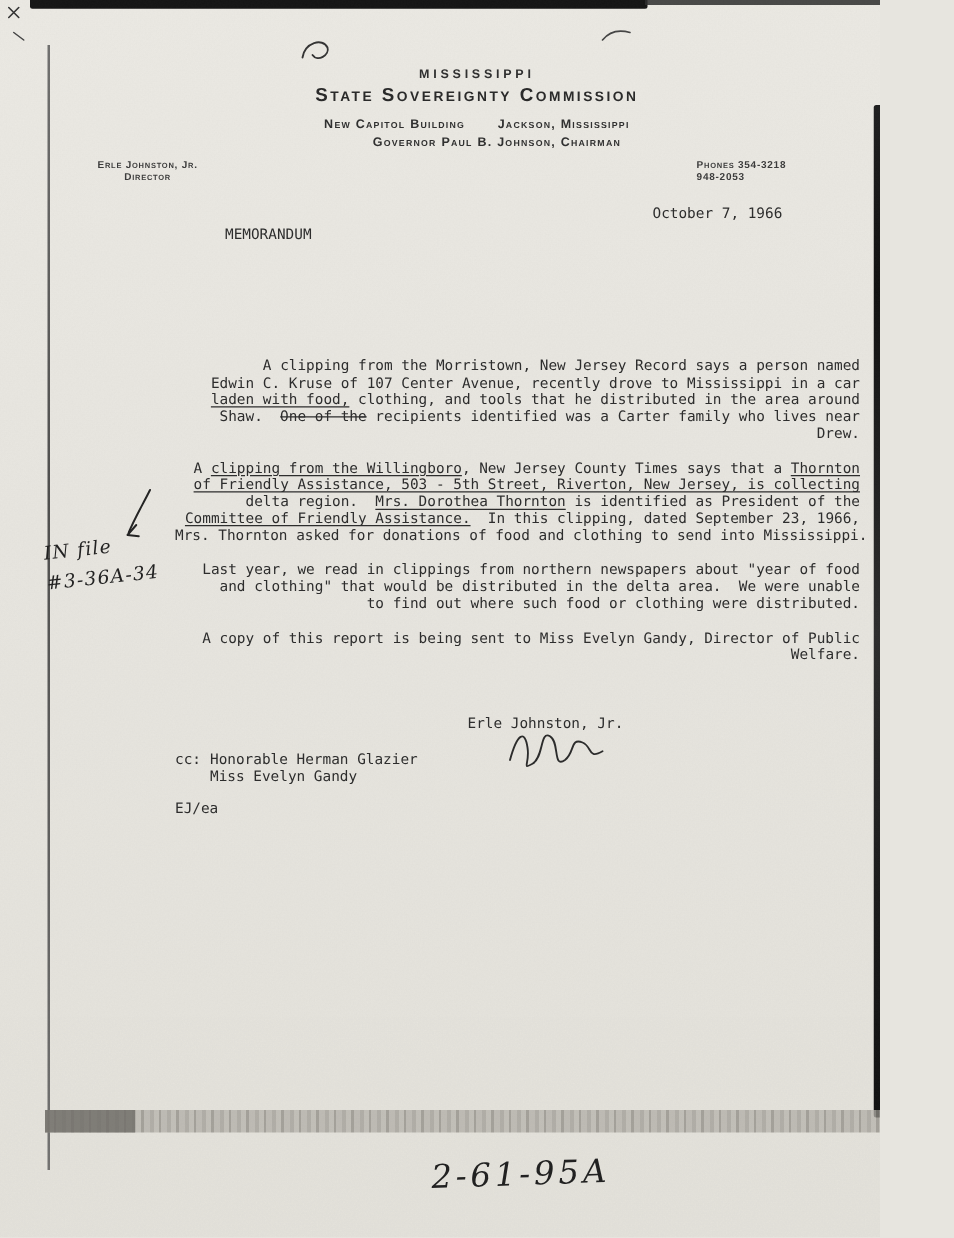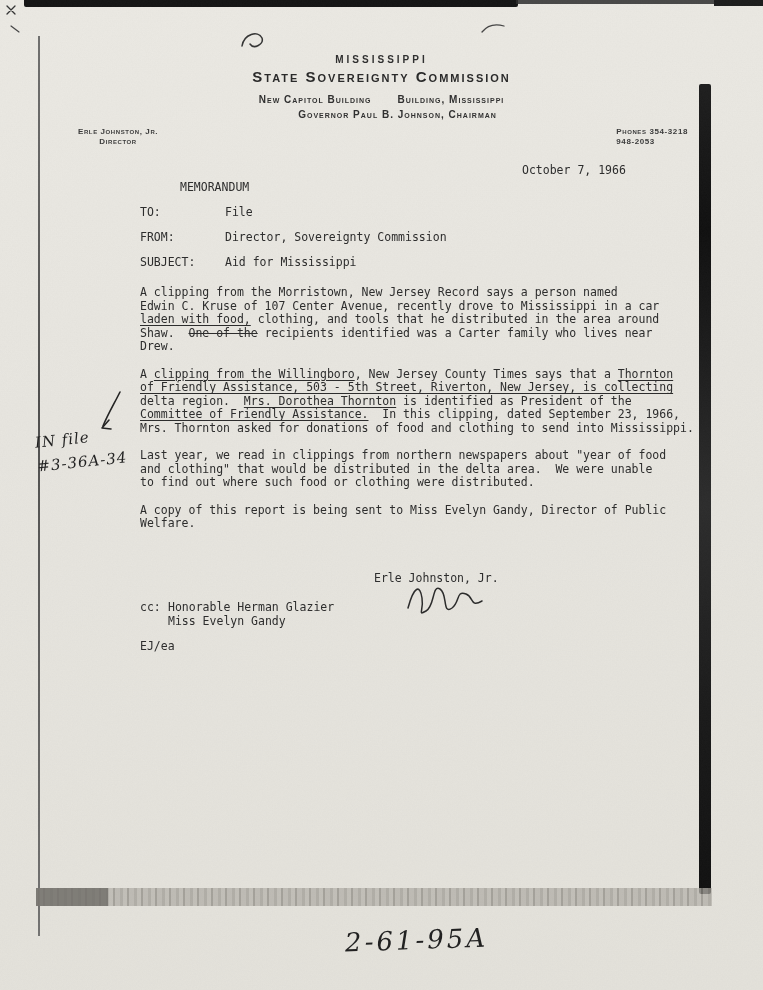--- a/index.html
+++ b/index.html
@@ -1,17 +1,17 @@
 <!DOCTYPE html>
 <html><head>
 <meta charset="utf-8">
 <style>
   html,body{margin:0;padding:0;background:#e7e5df;}
   .page{
-    position:relative;width:763px;height:990px;overflow:hidden;
+    position:relative;width:704px;height:990px;overflow:hidden;
     background:linear-gradient(175deg,#eceae4 0%,#e8e6e0 40%,#e4e2db 100%);
     font-family:"DejaVu Sans Mono",monospace;color:#2b2b2b;
   }
   
   .art{position:absolute;}
   .top-strip1{top:0;left:24px;width:494px;height:7px;background:#141414;border-radius:0 0 2px 2px;}
   .top-strip2{top:0;left:516px;width:200px;height:4px;background:#2b2b2b;opacity:.85;}
   .top-strip3{top:0;left:714px;width:49px;height:6px;background:#1c1c1c;}
   .left-line{top:36px;left:38px;width:2px;height:900px;background:linear-gradient(#5a5a5a,#333 40%,#4a4a4a 75%,#5f5f5f);opacity:.85;}
   .right-band{top:84px;left:699px;width:12px;height:810px;border-radius:2px;
@@ -35,21 +35,21 @@
     font-family:"Liberation Sans",sans-serif;font-size:8px;font-weight:700;
     letter-spacing:.6px;font-variant:small-caps;color:#3a3a3a;line-height:10px;}
   
   .typed{font-family:"DejaVu Sans Mono",monospace;font-size:11.5px;line-height:13.6px;color:#2b2b2b;}
   .date{position:absolute;top:164px;left:522px;}
   .memo-title{position:absolute;top:181px;left:140px;padding-left:40px;}
   .meta{position:absolute;top:206px;left:140px;}
   .meta-row{height:25px;}
   .meta-label{display:inline-block;width:85px;}
   .memo-body{position:absolute;top:286px;left:140px;width:548px;}
-  .para{margin-bottom:13.6px;}
+  .para{margin-bottom:13.6px;text-align:right;}
   .line{height:13.6px;white-space:pre;}
   .ul{text-decoration:underline;text-underline-offset:2px;}
   .st{text-decoration:line-through;}
   .sig-name{position:absolute;top:572px;left:374px;}
   .sig-scrawl{position:absolute;top:578px;left:402px;}
   .cc-block{position:absolute;top:601px;left:140px;}
   .cc-label{display:inline-block;width:28px;}
   .initials{position:absolute;top:640px;left:140px;}
   
   .hand{font-family:"DejaVu Serif",serif;font-style:italic;color:#1f1f1f;}
@@ -81,48 +81,37 @@
   </svg>
   <svg class="pen-c" width="30" height="36">
     <path d="M5 4 L13 12 M13 4 L5 12" stroke="#333" stroke-width="1.3" fill="none" stroke-linecap="round"></path>
     <path d="M9 24 L17 30" stroke="#444" stroke-width="1.2" fill="none" stroke-linecap="round"></path>
   </svg>
 
   <div class="letterhead">
     <div class="lh-state">MISSISSIPPI</div>
     <div class="lh-org">State Sovereignty Commission</div>
     <div class="lh-line3">
-      <span>New Capitol Building</span><span class="gap"></span><span>Building, Mississippi</span>
+      <span>New Capitol Building</span><span class="gap"></span><span>Jackson, Mississippi</span>
     </div>
     <div class="lh-chair">Governor Paul B. Johnson, Chairman</div>
   </div>
 
   <div class="director-block">
     <div>Erle Johnston, Jr.</div>
     <div>Director</div>
   </div>
   <div class="phones-block">
     <div>Phones 354-3218</div>
     <div>948-2053</div>
   </div>
 
   <div class="typed date">October 7, 1966</div>
   <div class="typed memo-title">MEMORANDUM</div>
 
-  <div class="typed meta">
-    <div class="meta-row">
-      <span class="meta-label">TO:</span><span>File</span>
-    </div>
-    <div class="meta-row">
-      <span class="meta-label">FROM:</span><span>Director, Sovereignty Commission</span>
-    </div>
-    <div class="meta-row">
-      <span class="meta-label">SUBJECT:</span><span>Aid for Mississippi</span>
-    </div>
-  </div>
 
   <div id="memo-body" class="typed memo-body">
       <div class="para">
         <div class="line"><span>A clipping from the Morristown, New Jersey Record says a person named</span></div>
         <div class="line"><span>Edwin C. Kruse of 107 Center Avenue, recently drove to Mississippi in a car</span></div>
         <div class="line"><span class="ul">laden with food,</span><span> clothing, and tools that he distributed in the area around</span></div>
         <div class="line"><span>Shaw.  </span><span class="st">One of the</span><span> recipients identified was a Carter family who lives near</span></div>
         <div class="line"><span>Drew.</span></div>
       </div>
       <div class="para">

